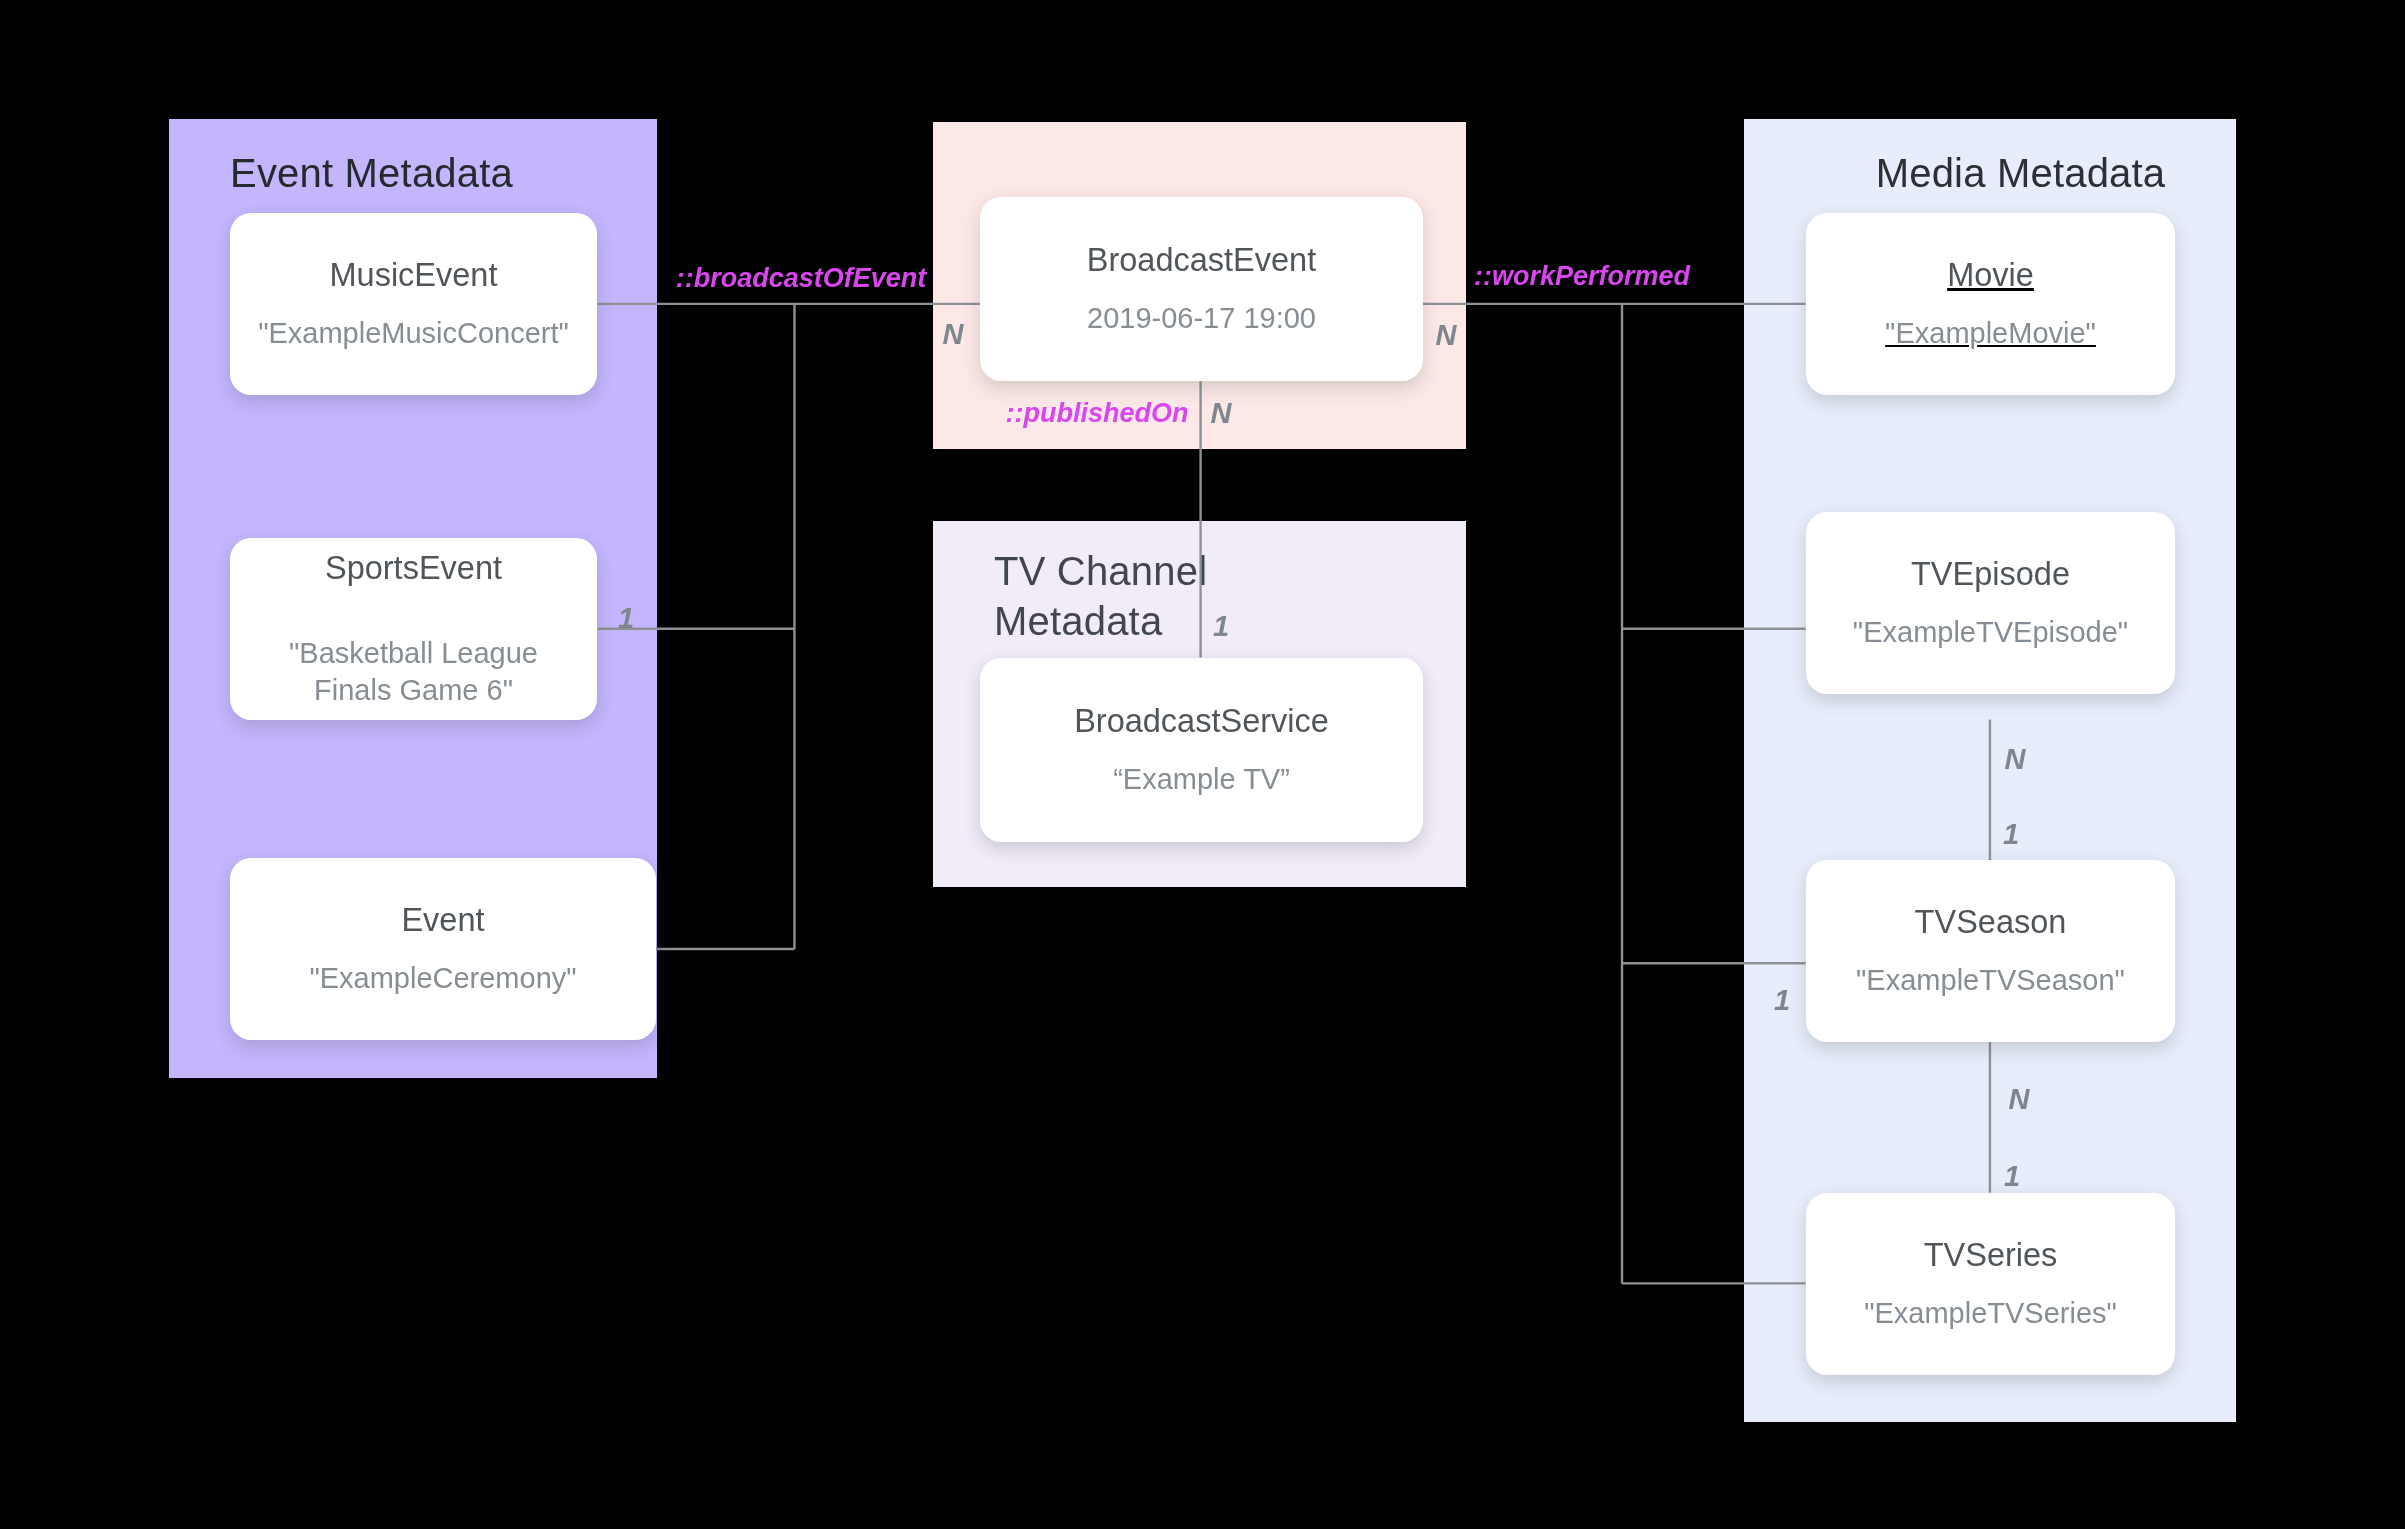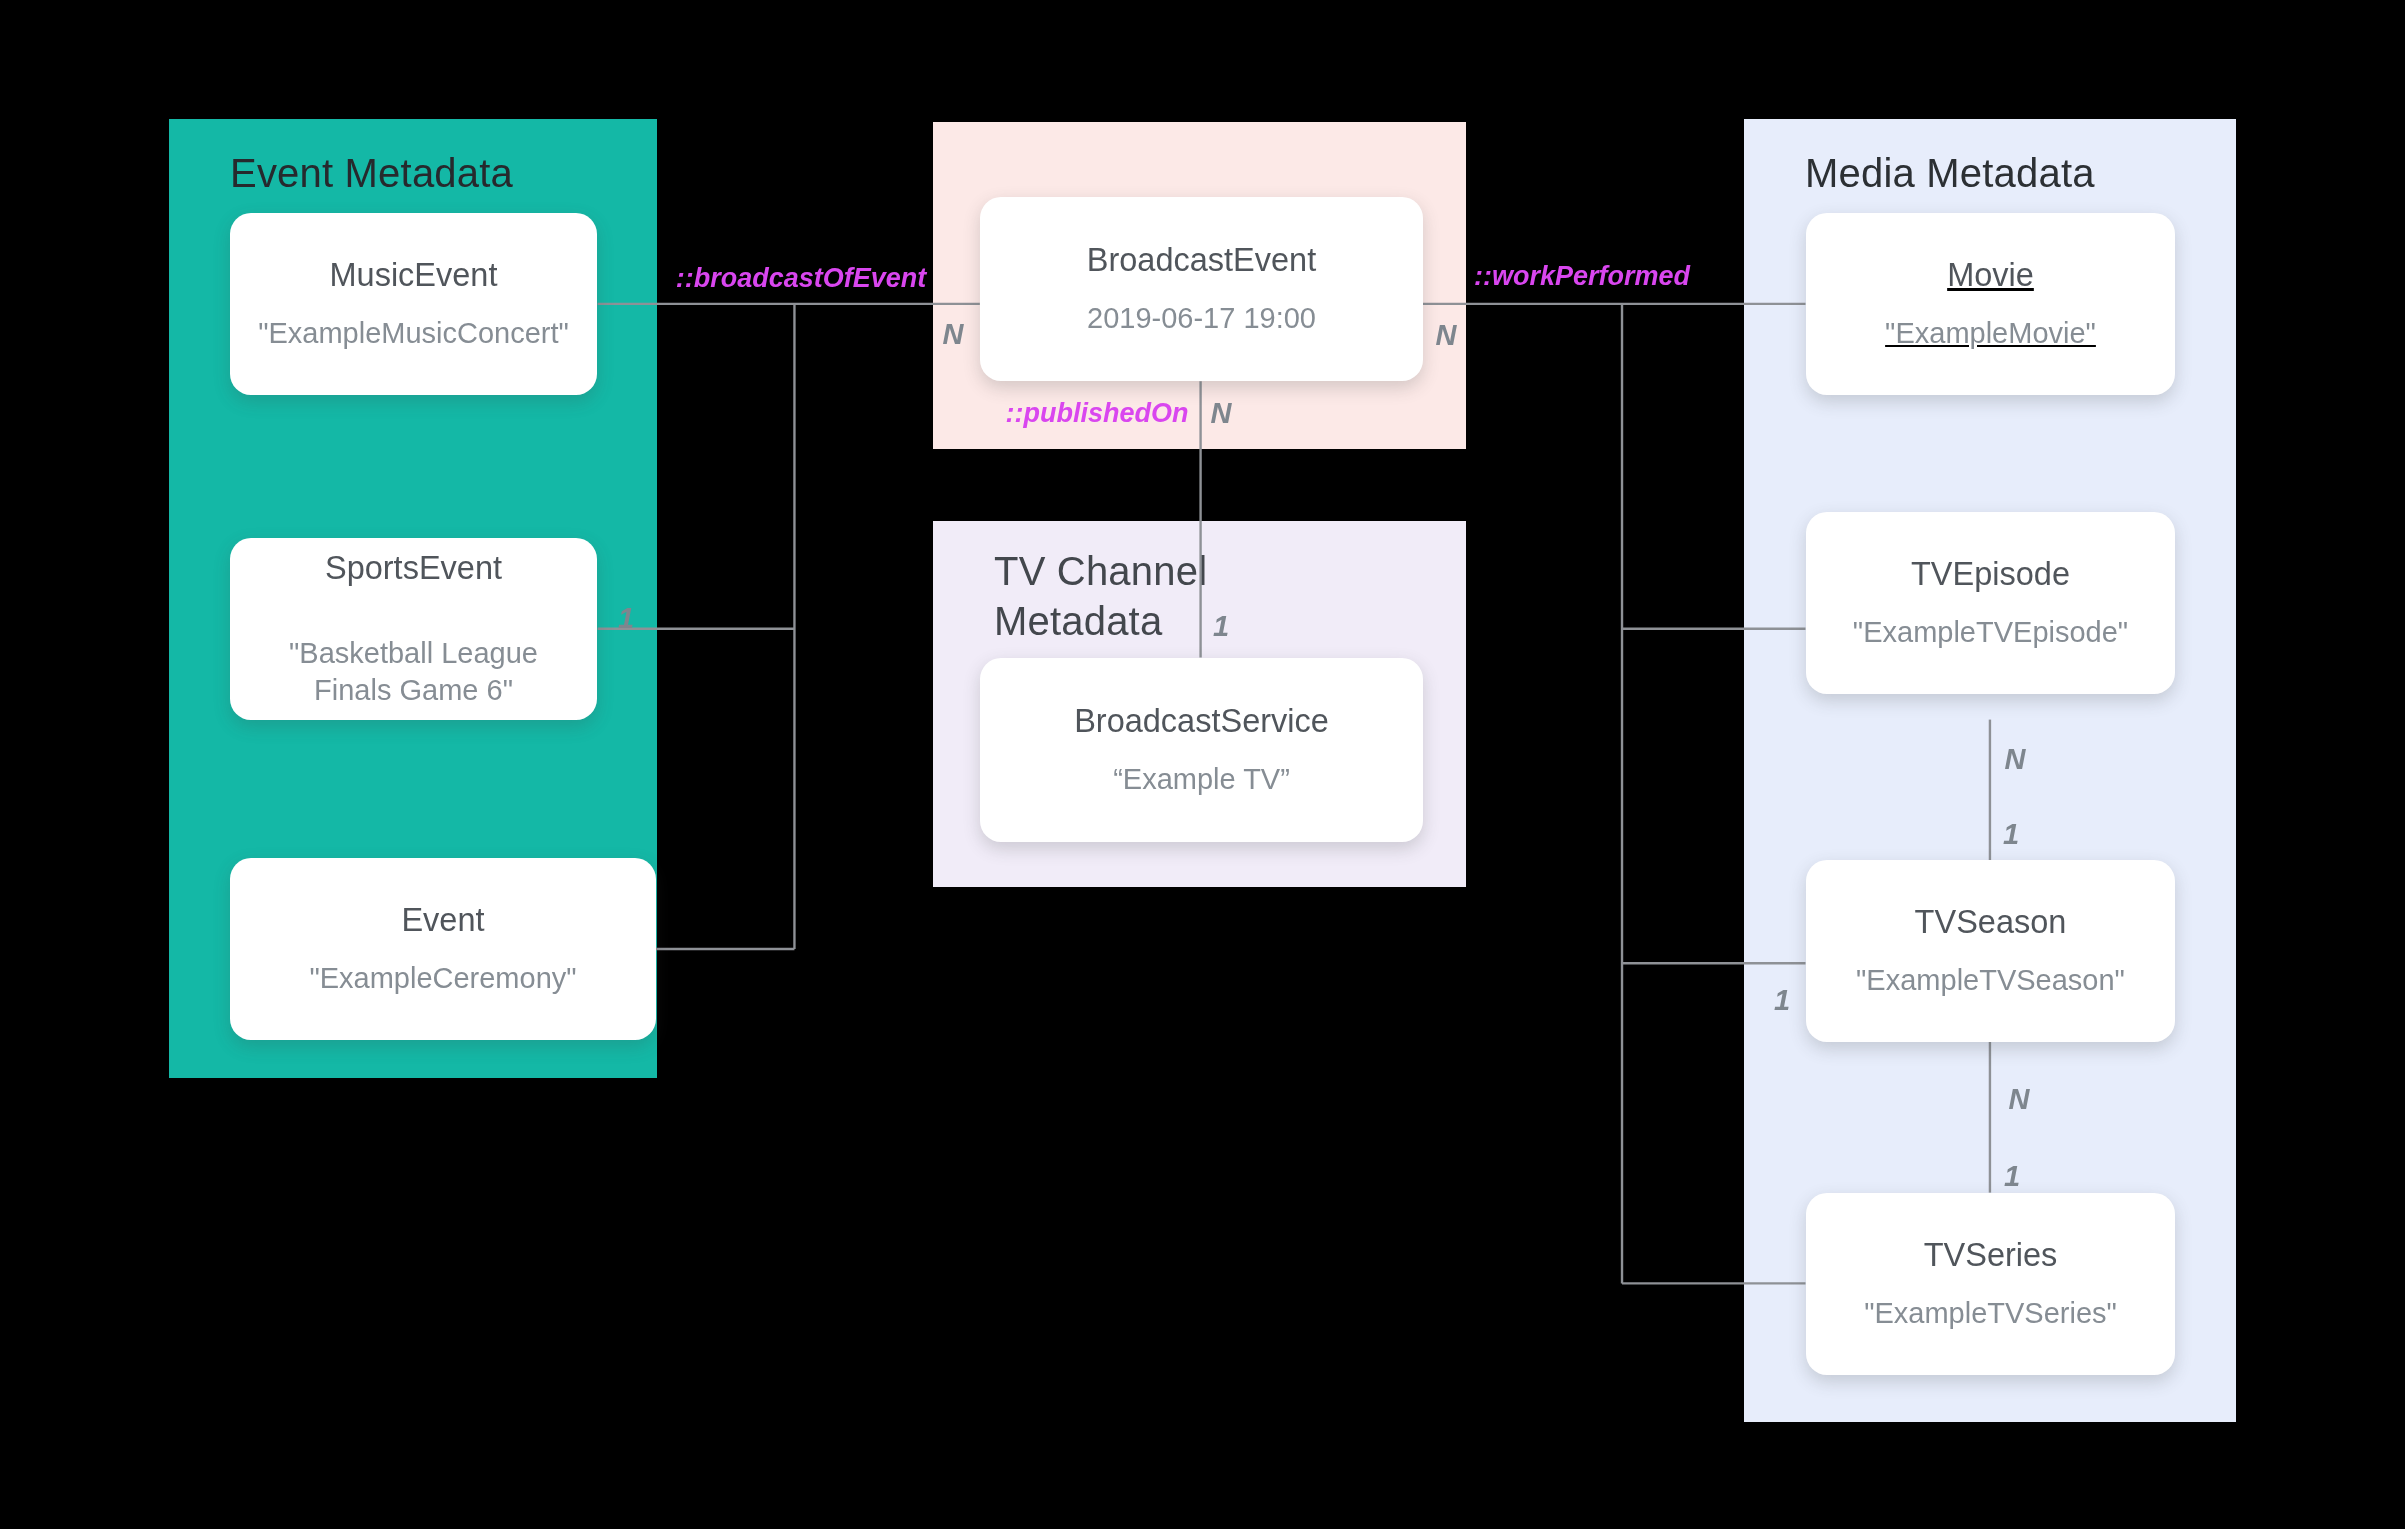--- a/index.html
+++ b/index.html
@@ -5,27 +5,27 @@
   html,body{margin:0;padding:0;background:#000;}
   .canvas{
     position:relative;width:2405px;height:1529px;background:#000;overflow:hidden;
     font-family:"Liberation Sans",sans-serif;
   }
   
   .panel{position:absolute;}
   .panel h2{
     margin:0;font-size:40px;font-weight:400;line-height:50px;letter-spacing:0.2px;
   }
-  #panel-event{left:169px;top:119px;width:488px;height:959px;background:#14b8a6;}
+  #panel-event{left:169px;top:119px;width:488px;height:959px;background:#c4b5fd;}
   #panel-event h2{padding:29px 0 0 61px;color:#26292d;}
   #panel-broadcast{left:933px;top:122px;width:533px;height:327px;background:#fce9e7;}
   #panel-tvchannel{left:933px;top:521px;width:533px;height:366px;background:#f1ecf8;}
   #panel-tvchannel h2{padding:25px 0 0 61px;color:#43474d;max-width:239px;}
   #panel-media{left:1744px;top:119px;width:492px;height:1303px;background:#e7edfb;}
-  #panel-media h2{padding:29px 0 0 61px;color:#2c3034;}
+  #panel-media h2{padding:29px 0 0 61px;color:#2c3034;text-align:center;}
   
   svg.edges{position:absolute;left:0;top:0;width:2405px;height:1529px;}
   svg.edges line{stroke:#8e9196;stroke-width:2.5;}
   
   .node{
     position:absolute;background:#fff;border-radius:21px;
     box-shadow:0 6.7px 17px rgba(60,64,67,.20);
     display:flex;flex-direction:column;justify-content:center;align-items:center;
     row-gap:21px;text-align:center;
   }

